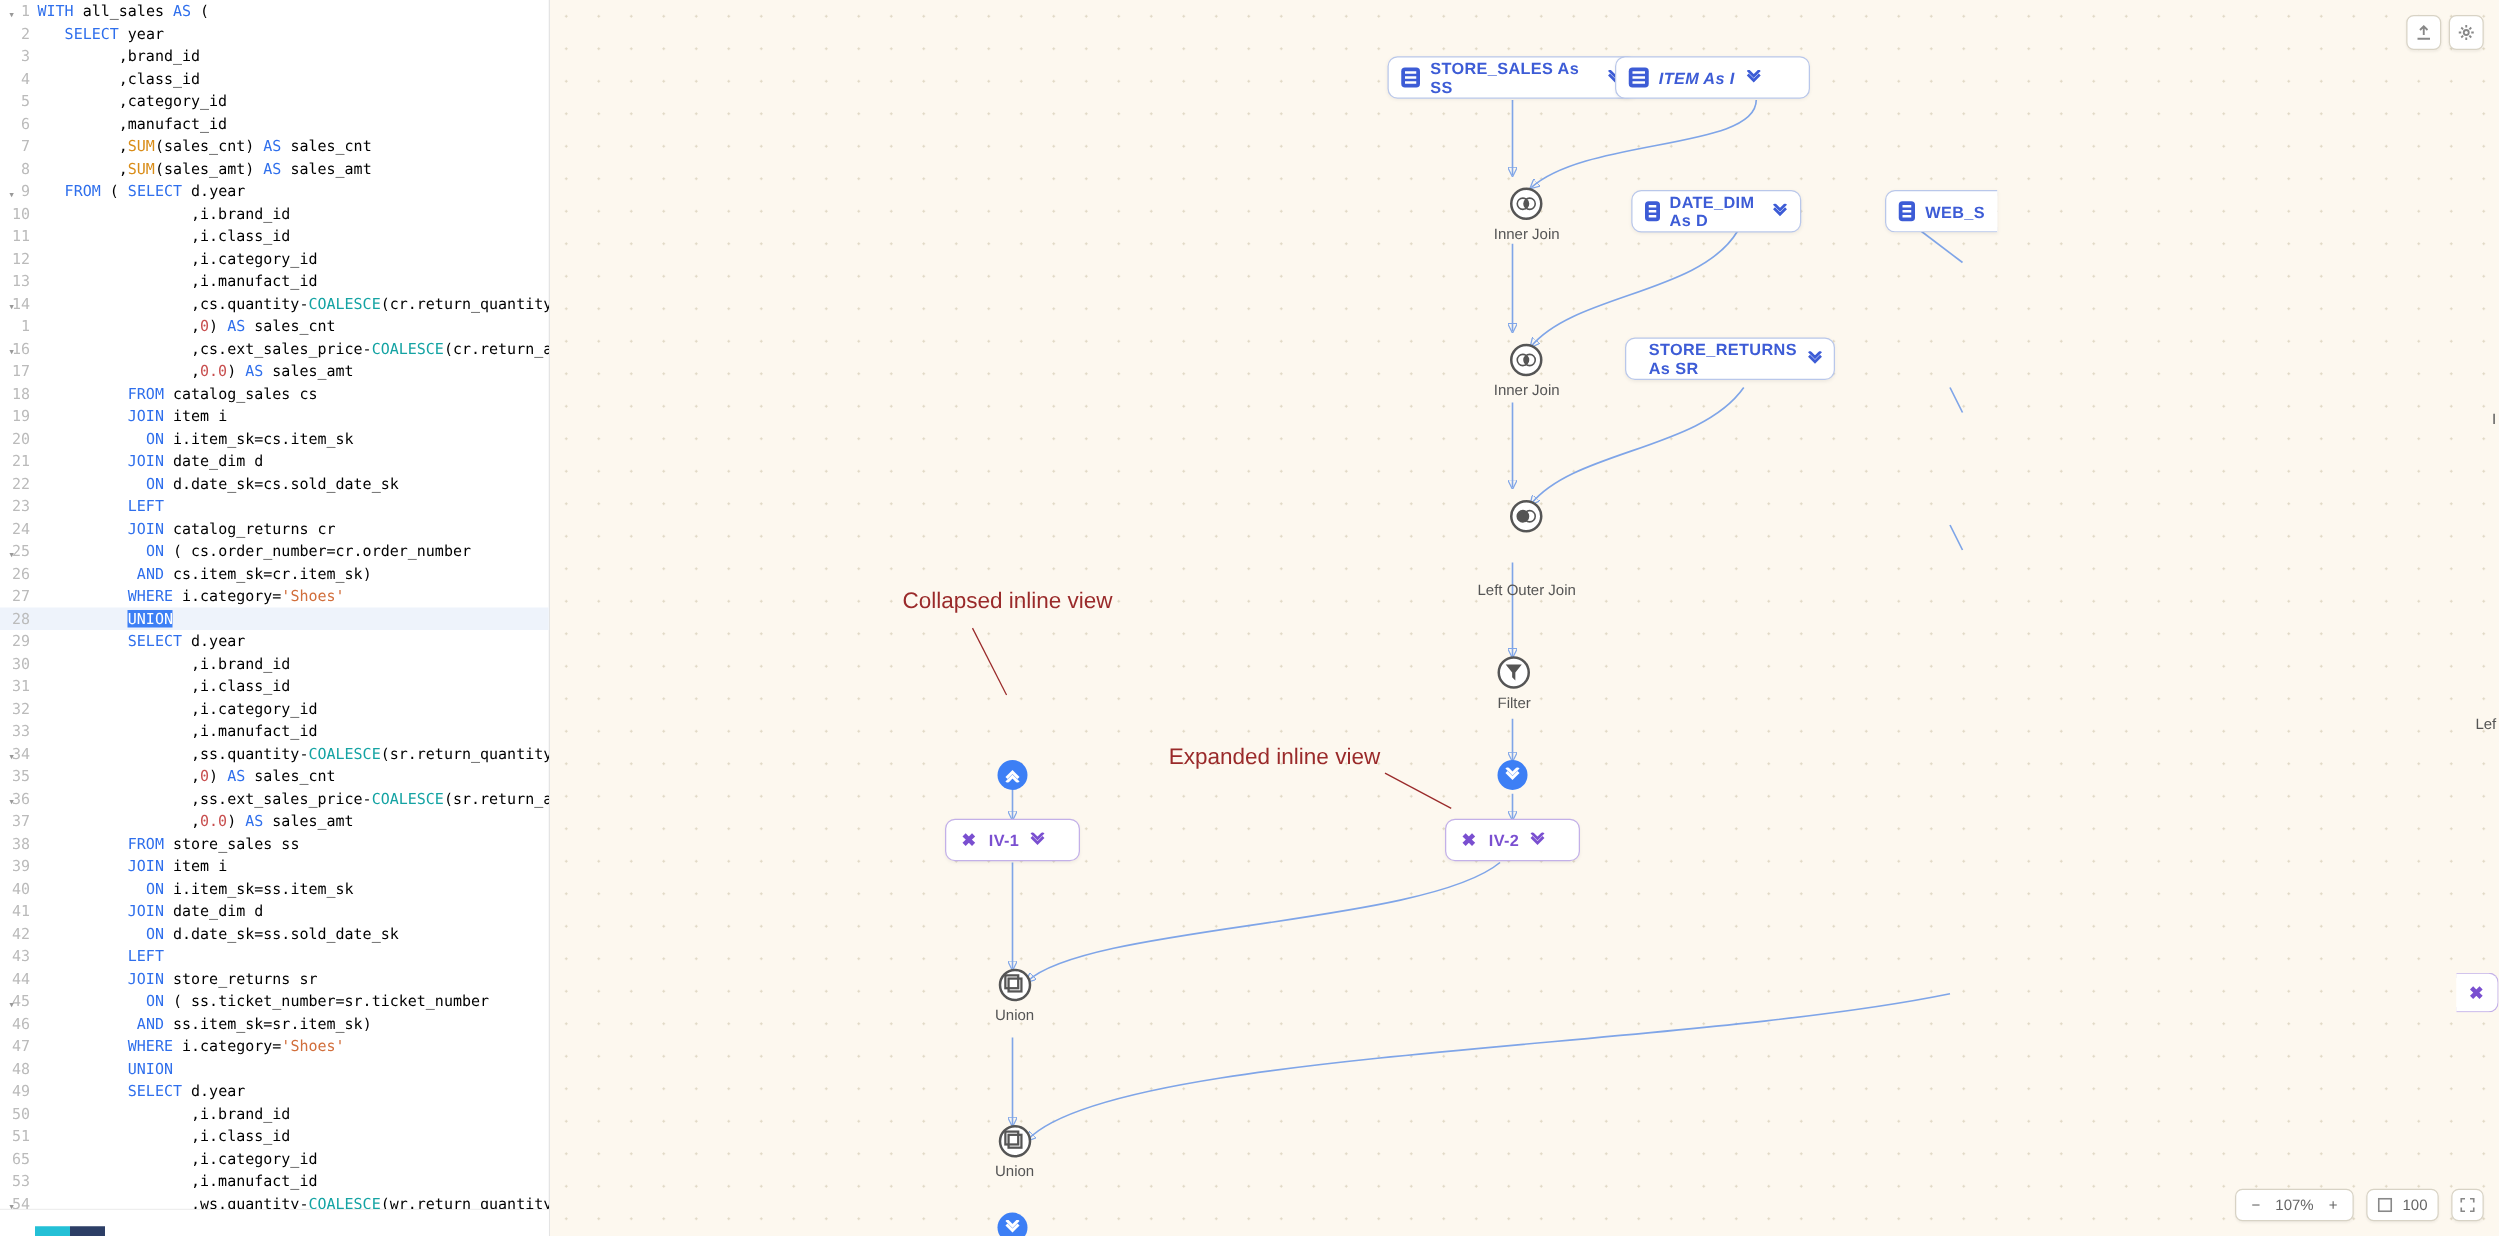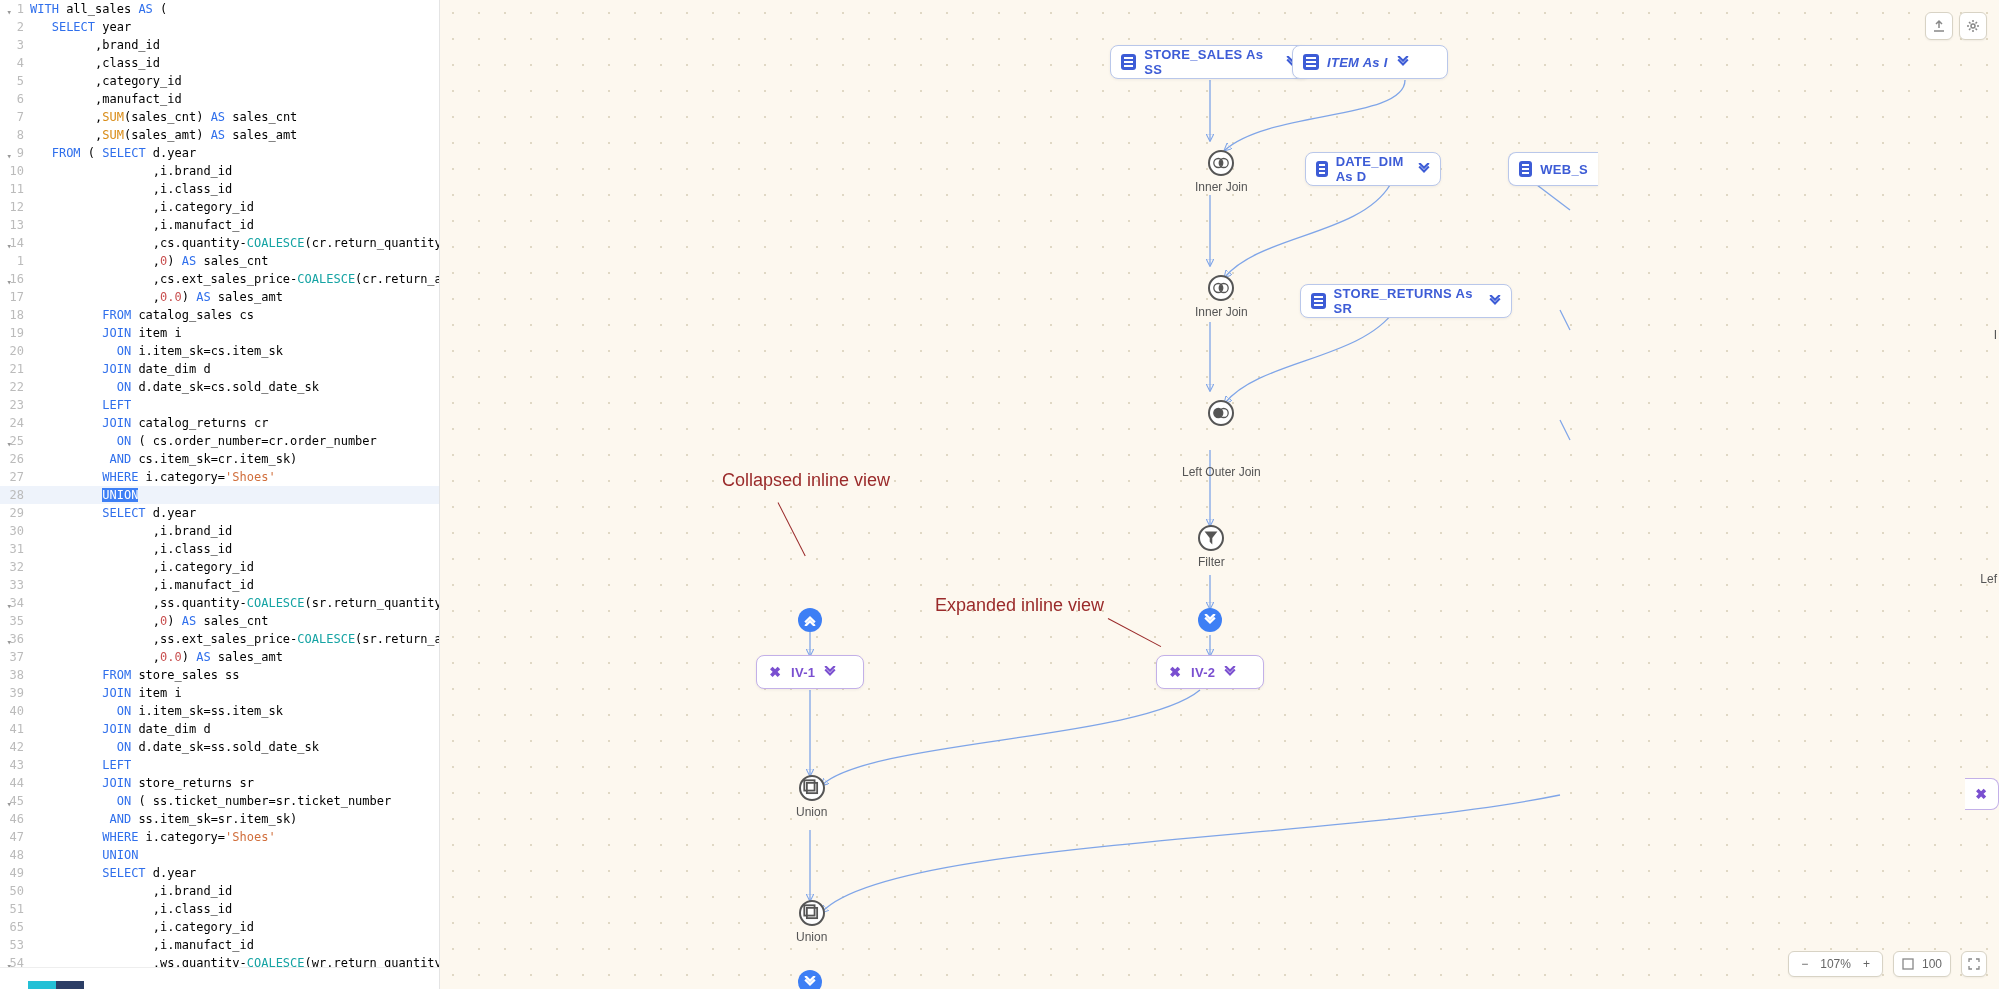--- a/index.html
+++ b/index.html
@@ -194,21 +194,21 @@
           <path d="M1 0 L5 4 L9 0" stroke="currentColor" fill="none" stroke-width="1.8"></path>
         </svg>
       </span>
   </div>
 
   <div class="node-box" style="left:1068px; top:152px; width:90px; border-right:none; border-radius:8px 0 0 8px;">
     <span class="tbl-icon"></span>
     <span class="node-label">WEB_S</span>
   </div>
 
-  <div class="node-box" style="left:860px; top:284px; width:212px;">
+  <div class="node-box" style="left:860px; top:270px; width:168px;">
     <span class="tbl-icon"></span>
     <span class="node-label">STORE_RETURNS As SR</span>
     <span class="chev">
         <svg viewBox="0 0 10 10">
           <path d="M1 3 L5 7 L9 3" stroke="currentColor" fill="none" stroke-width="1.8"></path>
           <path d="M1 0 L5 4 L9 0" stroke="currentColor" fill="none" stroke-width="1.8"></path>
         </svg>
       </span>
   </div>
 

